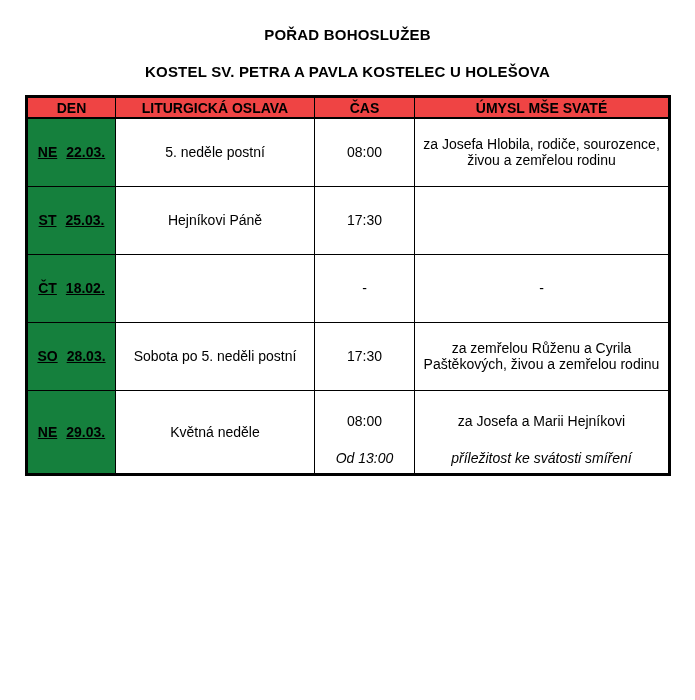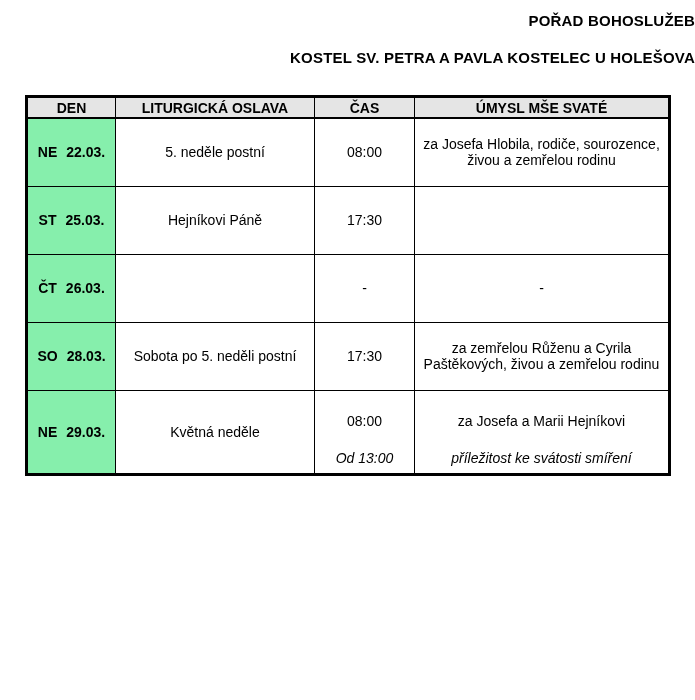--- a/index.html
+++ b/index.html
@@ -12,22 +12,22 @@
     color: #000000;
     -webkit-font-smoothing: antialiased;
   }
   .page {
     position: relative;
     width: 695px;
     height: 700px;
     overflow: hidden;
   }
   .title-block {
-    text-align: right;
-    padding-top: 12px;
+    text-align: center;
+    padding-top: 26px;
   }
   .title-line1 {
     font-weight: bold;
     font-size: 15px;
     letter-spacing: 0.2px;
   }
   .title-line2 {
     font-weight: bold;
     font-size: 15px;
     margin-top: 20px;
@@ -48,37 +48,38 @@
   }
   .schedule th, .schedule td {
     border: 1px solid #000;
     text-align: center;
     vertical-align: middle;
     font-size: 14px;
     padding: 2px 4px;
     overflow: hidden;
   }
   .schedule thead th {
-    background: #e5e5e5;
+    background: #ef4444;
     font-weight: bold;
     height: 17px;
     font-size: 14px;
     border-bottom: 2px solid #000;
     padding: 1px 2px;
   }
   .schedule tbody tr {
     height: 68px;
   }
   .schedule tbody tr.split-row {
     height: 84px;
   }
   td.day-cell {
-    background: #86efac;
+    background: #15803d;
     font-weight: bold;
     white-space: nowrap;
+    text-decoration: underline;
   }
   td.day-cell .day-date {
     margin-left: 9px;
   }
   .stack {
     display: flex;
     flex-direction: column;
     justify-content: space-between;
     height: 74px;
     box-sizing: border-box;
@@ -127,21 +128,21 @@
         <tr>
       <td class="day-cell">
         <span class="day-abbr">ST</span><span class="day-date">25.03.</span>
       </td>
       <td class="celebration-cell">Hejníkovi Páně</td>
       <td class="time-cell">17:30</td>
       <td class="intention-cell"></td>
     </tr>
         <tr>
       <td class="day-cell">
-        <span class="day-abbr">ČT</span><span class="day-date">26.03.</span>
+        <span class="day-abbr">ČT</span><span class="day-date">18.02.</span>
       </td>
       <td class="celebration-cell"></td>
       <td class="time-cell">-</td>
       <td class="intention-cell">-</td>
     </tr>
         <tr>
       <td class="day-cell">
         <span class="day-abbr">SO</span><span class="day-date">28.03.</span>
       </td>
       <td class="celebration-cell">Sobota po 5. neděli postní</td>

